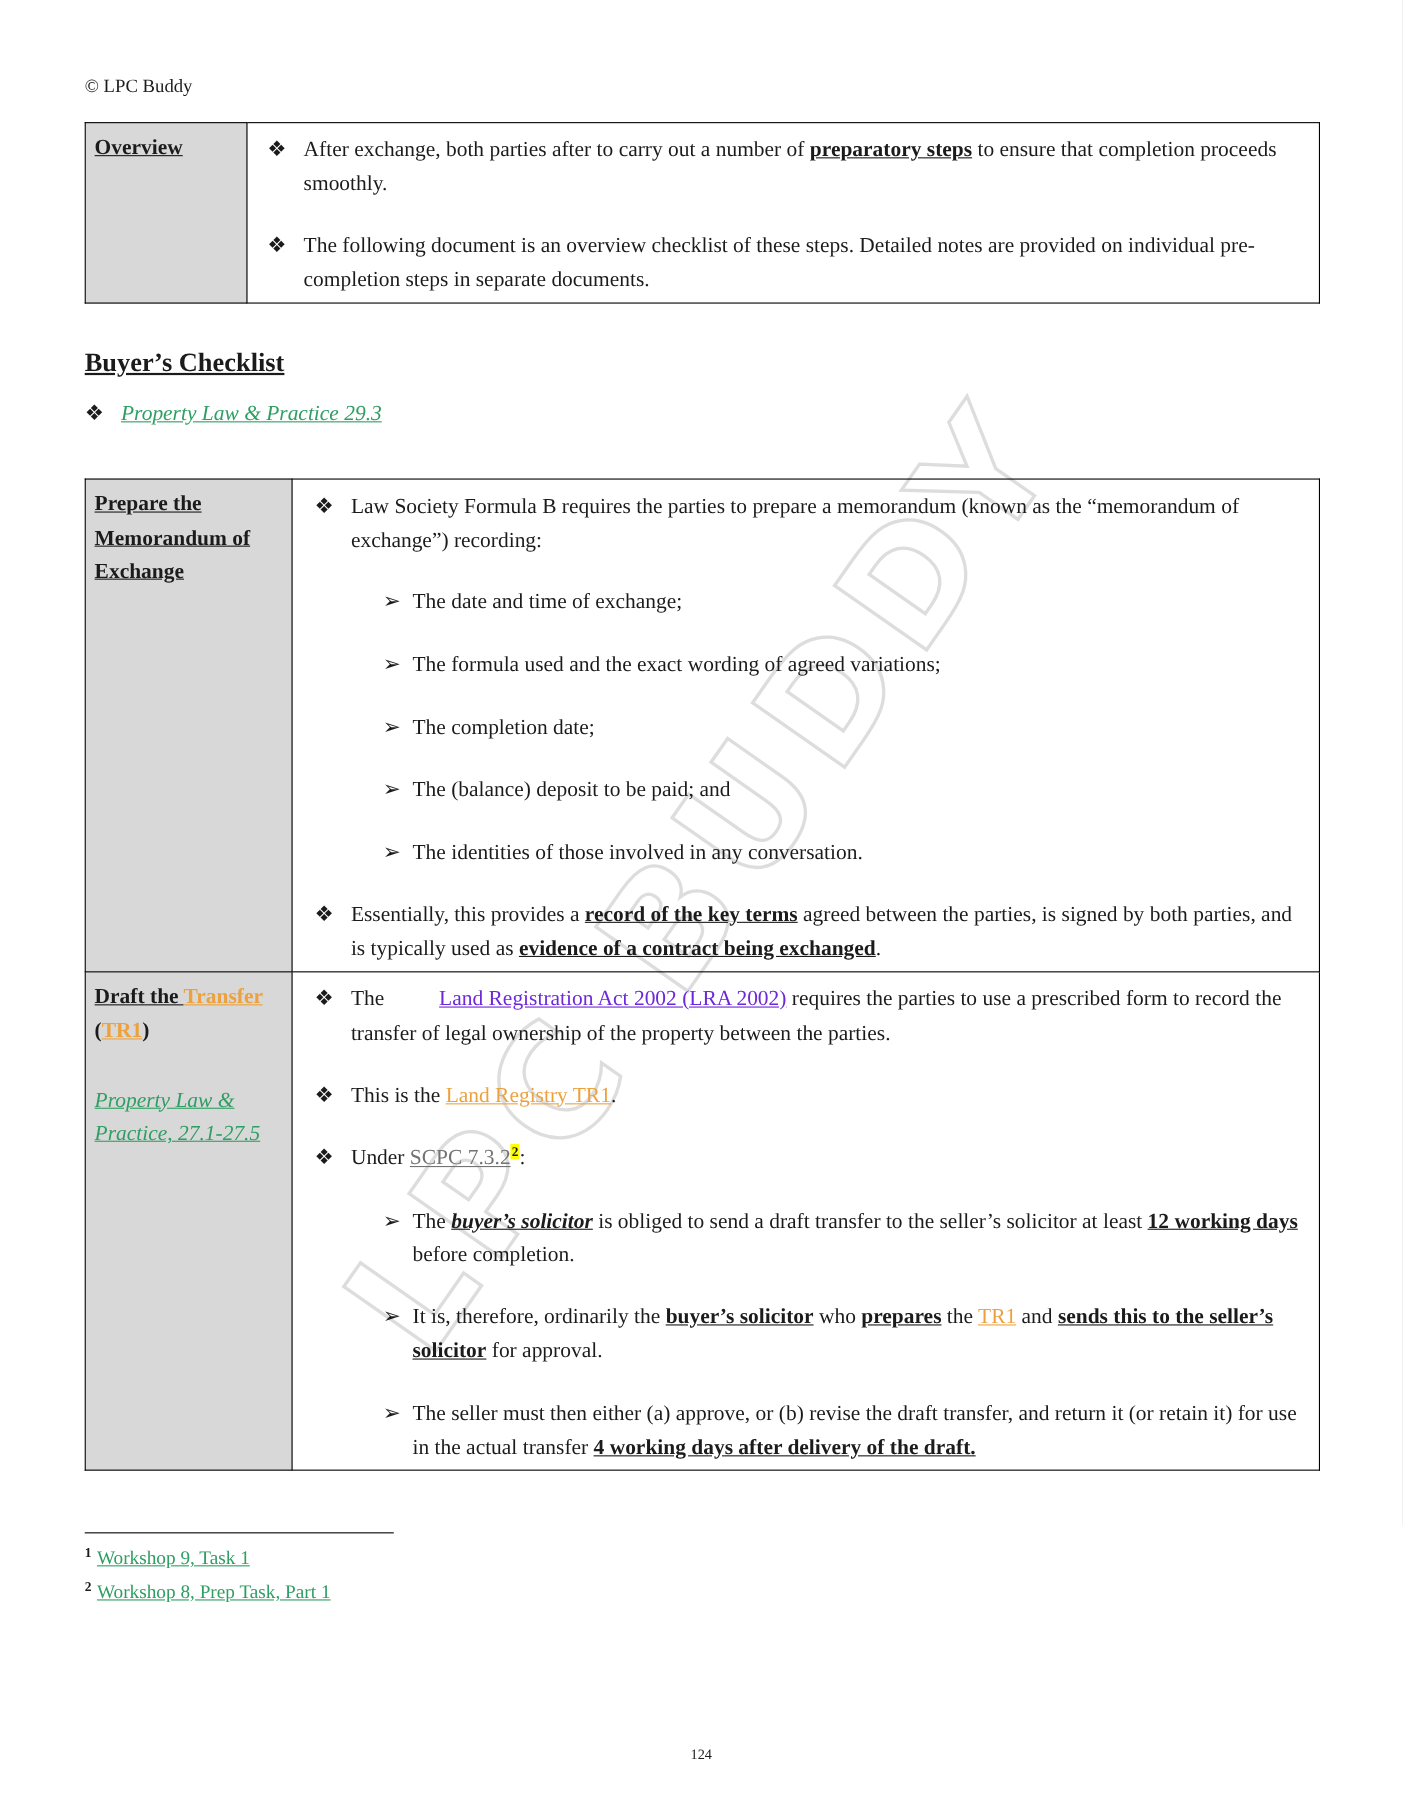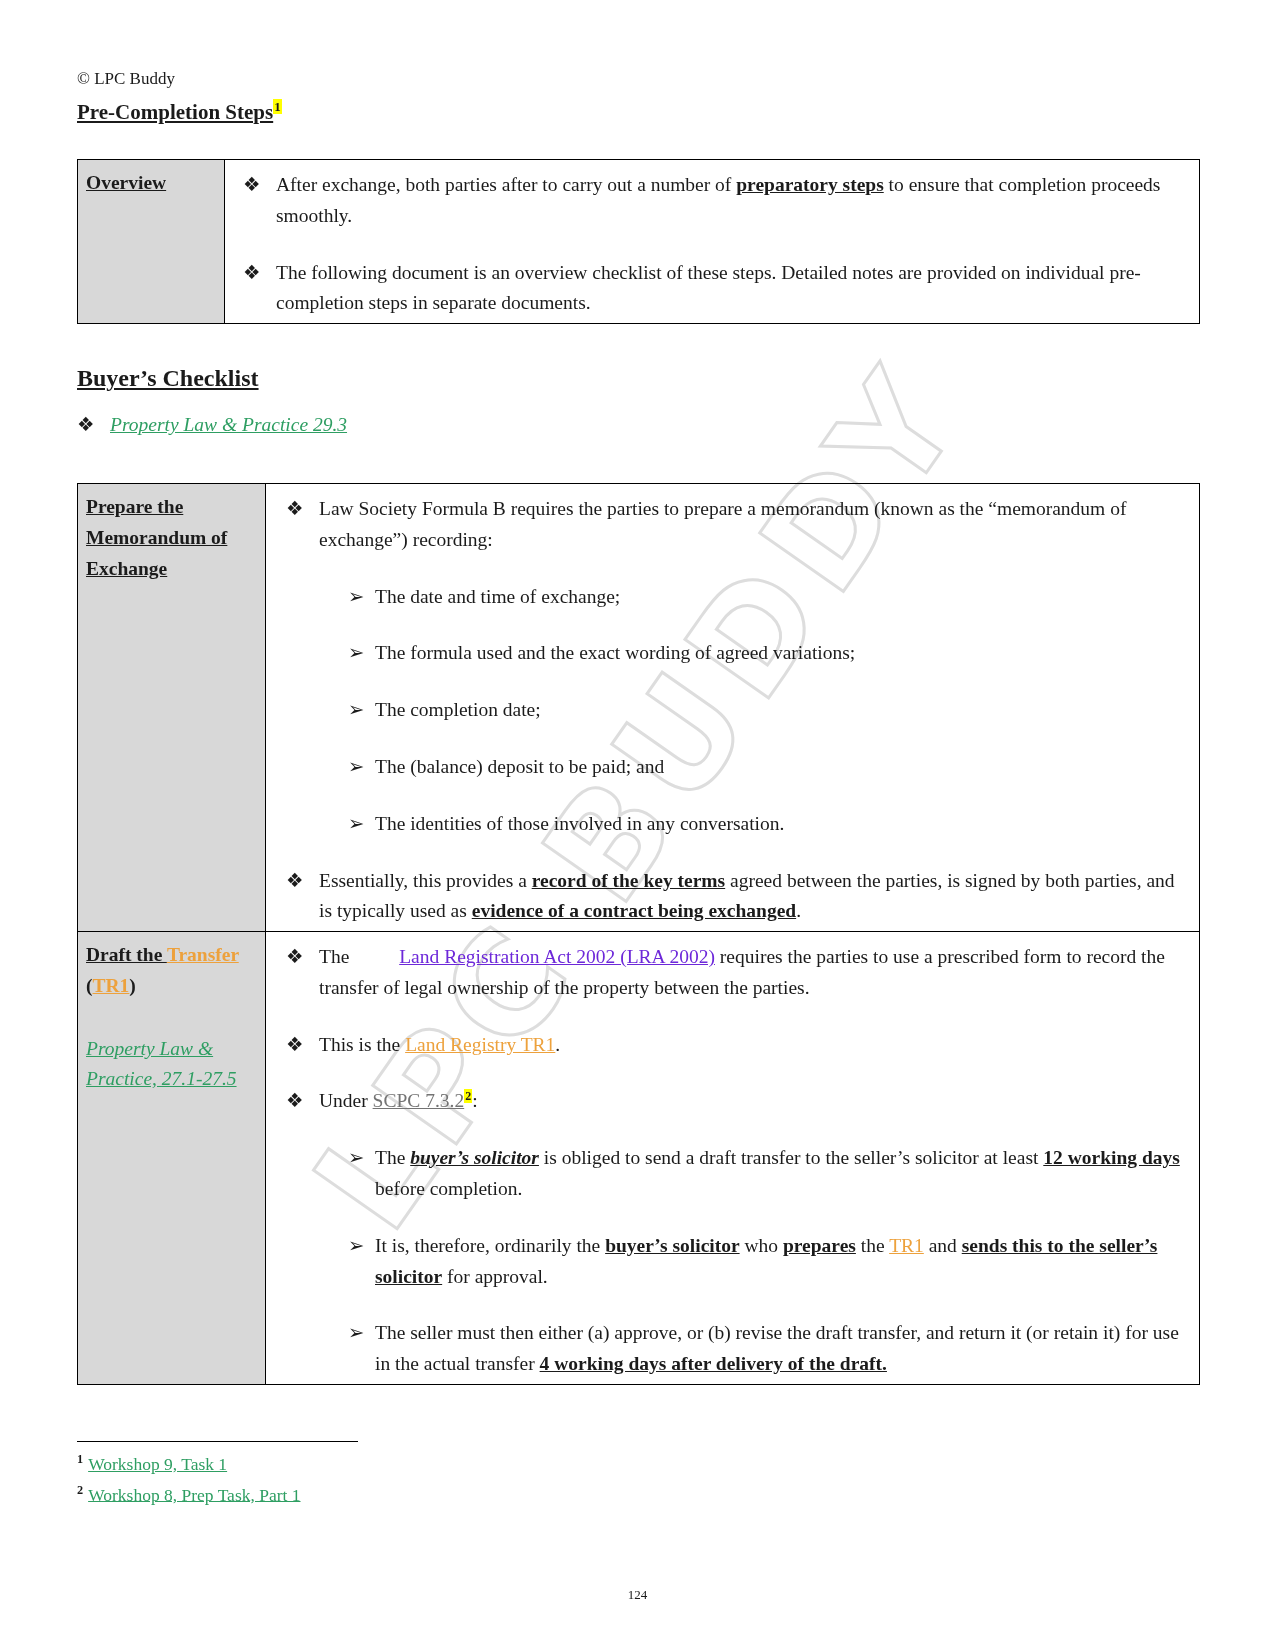--- a/index.html
+++ b/index.html
@@ -38,21 +38,21 @@
   }
   .ov-h { width:130px; }
   .mn-h { width:171px; }
   td.ccell { padding:10px 14px 4px 0; }
   .b   { display:flex; margin:0 0 26px 0; padding-left:20px; }
   .b-ov{ padding-left:18px; }
   .b .mk { flex:0 0 33px; }
   .sub { display:flex; margin:0 0 26px 82px; }
   .sub .mk { flex:0 0 27px; }
   .b:last-child, .sub:last-child { margin-bottom:0; }
-  .tbl-overview { margin-top:30px; }
+  .tbl-overview { margin-top:18px; }
   .section-heading { font-size:24px; font-weight:bold; margin:36px 0 0 0; }
   .checklist-bullet { margin-top:12px; padding-left:0; }
   .checklist-bullet .mk { flex:0 0 33px; }
   .tbl-main { margin-top:42px; }
   .hlink { margin-top:32px; font-weight:normal; }
   .footnotes { margin-top:56px; font-size:17.5px; }
   .fn-rule { width:281px; border-top:1.5px solid #000; margin-bottom:8px; }
   .fn-line { margin:0 0 2px 0; }
   .fn-ref { vertical-align:super; font-size:0.7em; font-weight:bold; margin-right:5px; color:#1b1b1b; }
   .fn-link { color:#2e9e62; text-decoration:underline; cursor:pointer; }
@@ -63,21 +63,20 @@
 <body>
 
 <div class="page">
 
   <div class="watermark">LPC BUDDY</div>
 
   <div class="content">
 
     <p class="copyright">© LPC Buddy</p>
 
-    <h1 class="doc-title"><span class="u">Pre-Completion Steps</span><span class="s-suph">1</span></h1>
 
     <table class="tbl tbl-overview">
       <tbody>
           <tr>
         <td class="hcell ov-h"><span class="u">Overview</span></td>
         <td class="ccell">
           <div class="b b-ov">
             <span class="mk">❖</span>
             <span><span>After exchange, both parties after to carry out a number of </span><span class="s-bu">preparatory steps</span><span> to ensure that completion proceeds smoothly.</span></span>
           </div>

